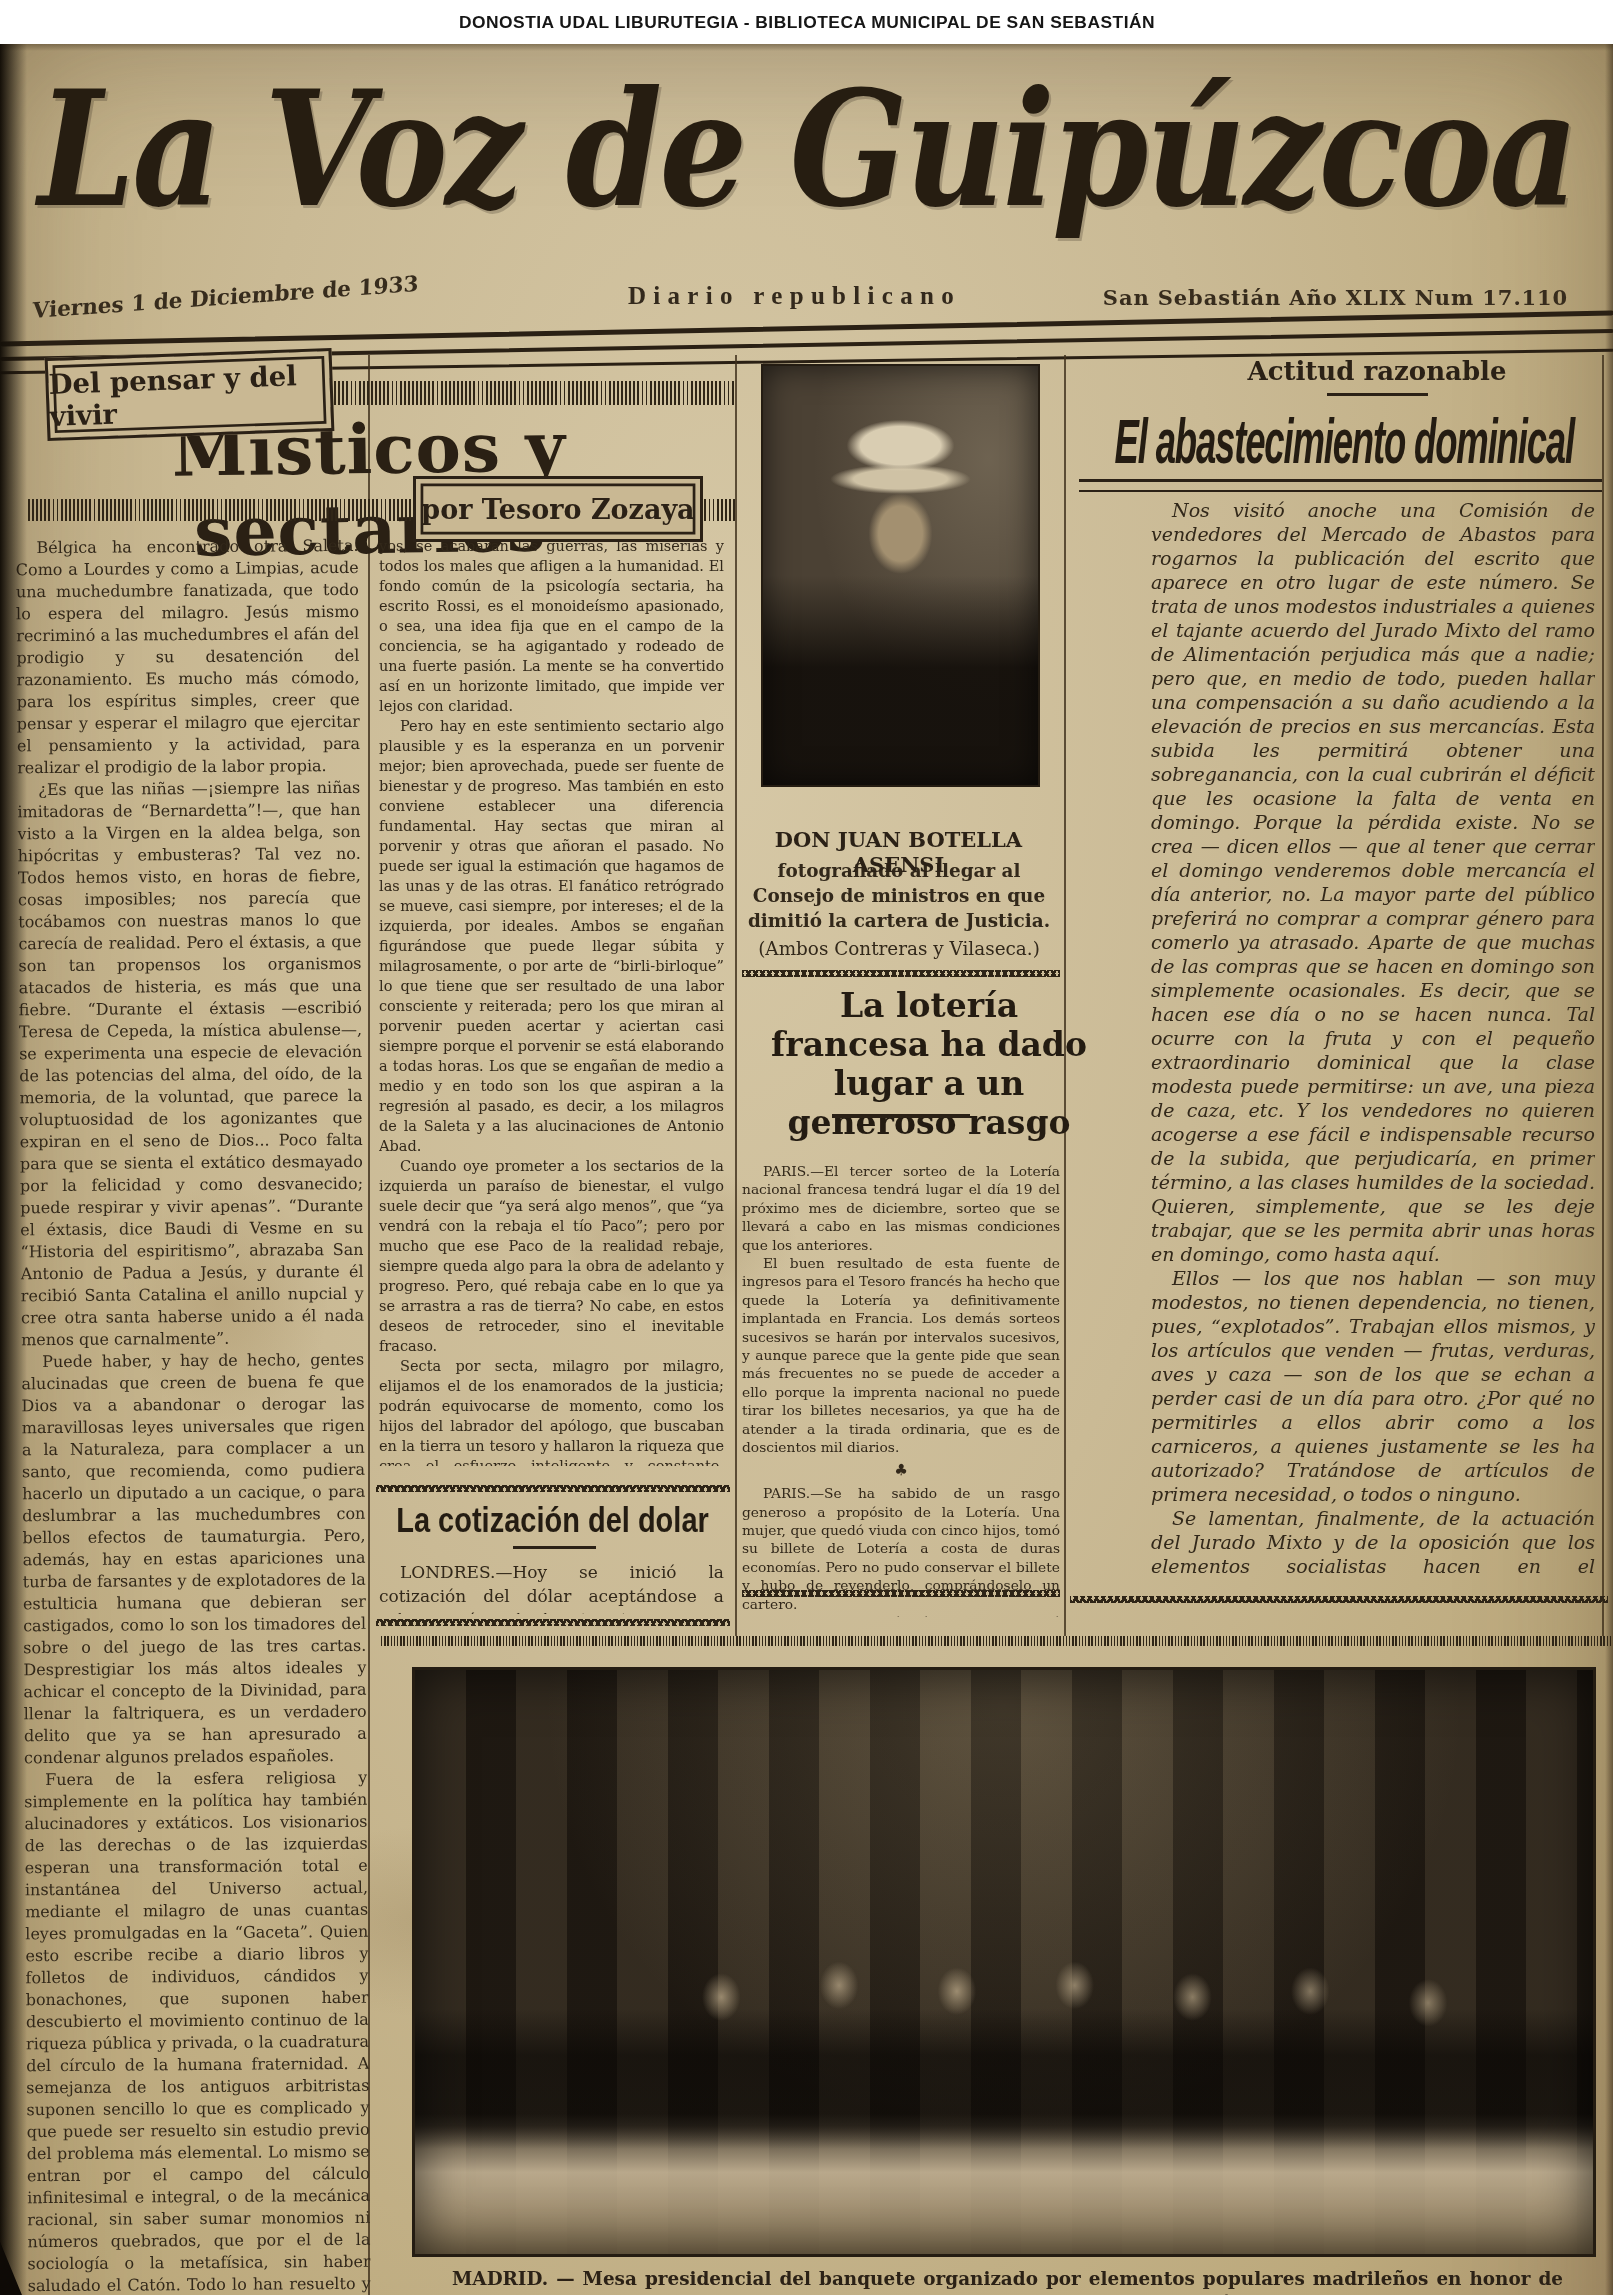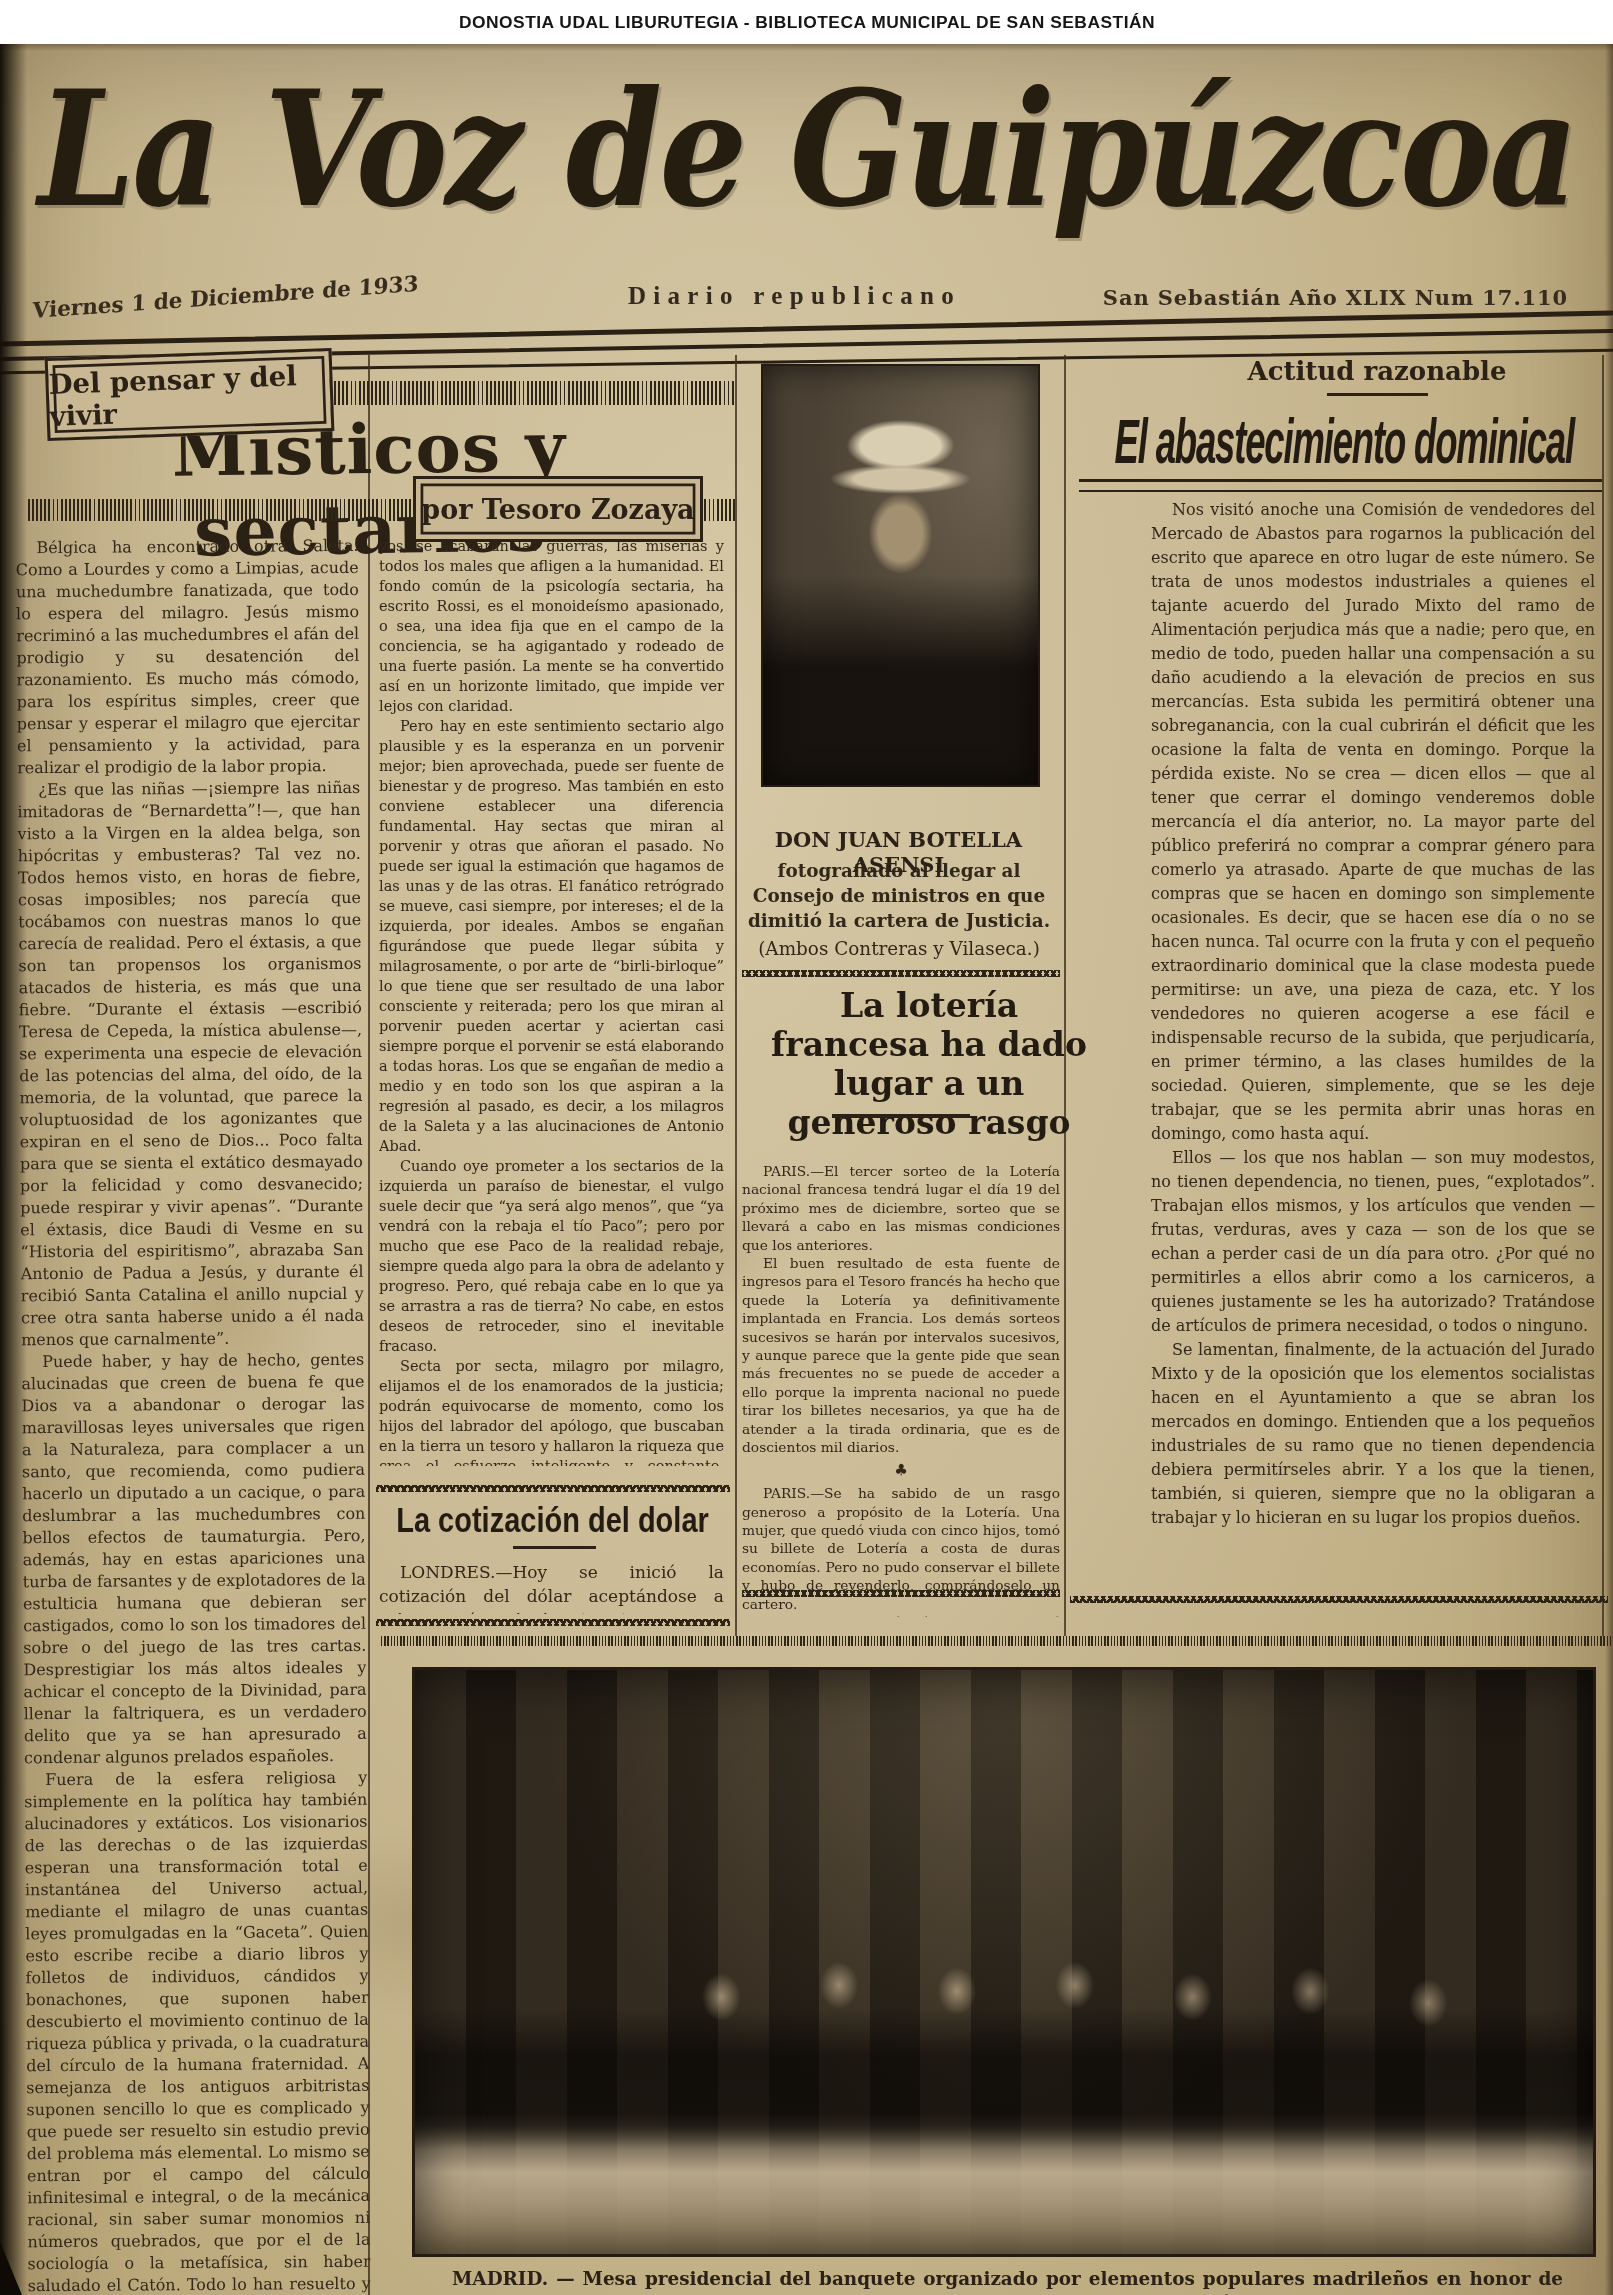--- a/index.html
+++ b/index.html
@@ -100,21 +100,21 @@
   #lot-body{left:742px;top:1118px;width:318px;height:455px;font-size:13.8px;line-height:18.4px;}
   #lot-body .ornament{text-align:center;text-indent:0;font-size:15.6px;padding:4.6px 0;}
   #wavy-d{left:742px;top:1546px;width:318px;}
 
   #ab-kicker{left:1166px;top:312px;width:422px;text-align:center;font-weight:bold;font-size:26px;color:#2b2116;z-index:2;}
   #ab-krule{left:1327px;top:349px;width:101px;height:2.8px;background:#2b2116;z-index:2;}
   #ab-head{left:1074px;top:362px;width:533px;text-align:left;z-index:2;font-style:italic;}
   #ab-head span{display:inline-block;font-family:"Liberation Sans",sans-serif;font-weight:bold;font-size:43px;
     letter-spacing:-1.4px;color:#241c12;transform:scale(0.85,1.45);transform-origin:50% 0;white-space:nowrap;}
   #ab-underline{left:1079px;top:435px;width:523px;height:8.3px;border-top:3.2px solid #2b2116;border-bottom:2.3px solid #2b2116;z-index:2;}
-  #ab-text{left:1151px;top:454px;width:444px;height:1079px;font-size:16px;line-height:24px;}
+  #ab-text{left:1151px;top:454px;width:444px;height:1079px;font-style:italic;font-size:19px;line-height:24px;}
   #wavy-e{left:1070px;top:1552px;width:538px;}
 
   #photo-band{left:381px;top:1592px;width:1231px;height:10px;background:repeating-linear-gradient(90deg,#302617 0 1.4px,rgba(0,0,0,0) 1.4px 3.2px);z-index:2;}
 
   #banquet-photo{left:412px;top:1623px;width:1178px;height:584px;border:3.7px solid #241c12;z-index:2;
     box-shadow:inset 0 0 55px rgba(0,0,0,.7);
     background:
       radial-gradient(ellipse 27.5px 34px at 26% 56%,rgba(205,185,150,.65),rgba(205,185,150,0) 70%),
       radial-gradient(ellipse 27.5px 34px at 36% 54%,rgba(210,190,155,.6),rgba(210,190,155,0) 70%),
       radial-gradient(ellipse 27.5px 34px at 46% 55%,rgba(205,185,150,.65),rgba(205,185,150,0) 70%),

